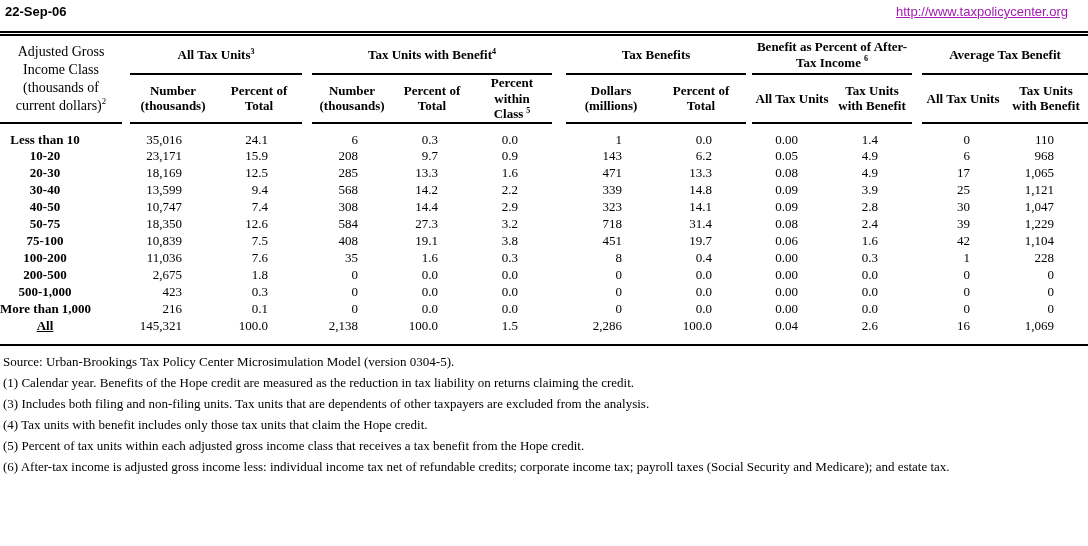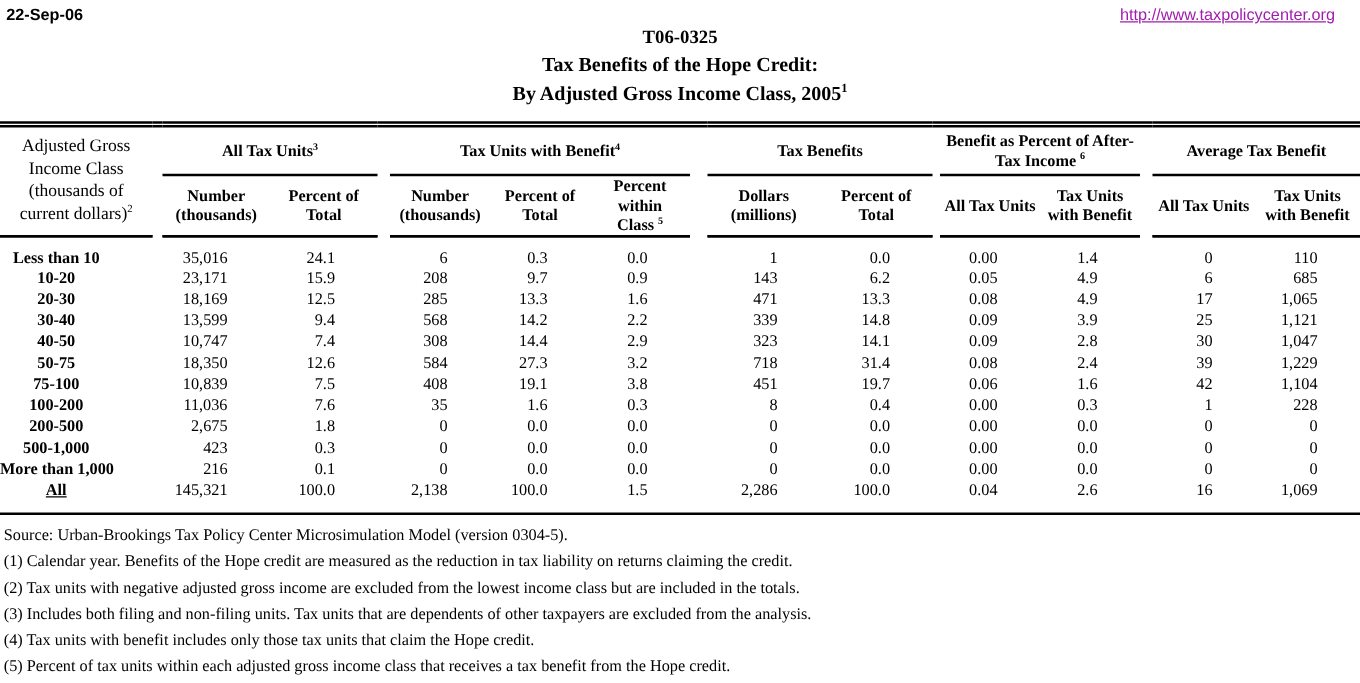--- a/index.html
+++ b/index.html
@@ -67,25 +67,20 @@
 </head>
 <body>
 
 <div class="page">
 
   <div class="topbar">
     <span class="date">22-Sep-06</span>
     <a class="link" href="#">http://www.taxpolicycenter.org</a>
   </div>
 
-  <div class="titles">
-    <div class="doc-number">T06-0325</div>
-    <div class="title-line">Tax Benefits of the Hope Credit:</div>
-    <div class="title-line"><span>By Adjusted Gross Income Class, 2005</span><sup>1</sup></div>
-  </div>
 
   <table class="data-table">
     <colgroup>
       <col style="width:122px">
         <col style="width:8px">
       <col style="width:86px">
         <col style="width:86px">
         <col style="width:10px">
       <col style="width:80px">
         <col style="width:80px">
@@ -163,21 +158,21 @@
           <td class="num">9.7</td>
           <td class="num">0.9</td>
           <td class="sp"></td>
           <td class="num">143</td>
           <td class="num">6.2</td>
           <td class="sp"></td>
           <td class="num">0.05</td>
           <td class="num">4.9</td>
           <td class="sp"></td>
           <td class="num">6</td>
-          <td class="num">685</td>
+          <td class="num">968</td>
         </tr>
         <tr>
           <th class="rowlabel"><span>20-30</span></th>
           <td class="sp"></td>
           <td class="num">18,169</td>
           <td class="num">12.5</td>
           <td class="sp"></td>
           <td class="num">285</td>
           <td class="num">13.3</td>
           <td class="num">1.6</td>
@@ -361,20 +356,19 @@
           <td class="sp"></td>
           <td class="num">16</td>
           <td class="num">1,069</td>
         </tr>
       </tbody>
   </table>
 
   <div class="footnotes">
       <div>Source: Urban-Brookings Tax Policy Center Microsimulation Model (version 0304-5).</div>
       <div>(1) Calendar year. Benefits of the Hope credit are measured as the reduction in tax liability on returns claiming the credit.</div>
-      <div>(2) Tax units with negative adjusted gross income are excluded from the lowest income class but are included in the totals.</div>
       <div>(3) Includes both filing and non-filing units.  Tax units that are dependents of other taxpayers are excluded from the analysis.</div>
       <div>(4) Tax units with benefit includes only those tax units that claim the Hope credit.</div>
       <div>(5) Percent of tax units within each adjusted gross income class that receives a tax benefit from the Hope credit.</div>
       <div>(6) After-tax income is adjusted gross income less: individual income tax net of refundable credits; corporate income tax; payroll taxes (Social Security and Medicare); and estate tax.</div>
     </div>
 
 </div>
 
 </body></html>

